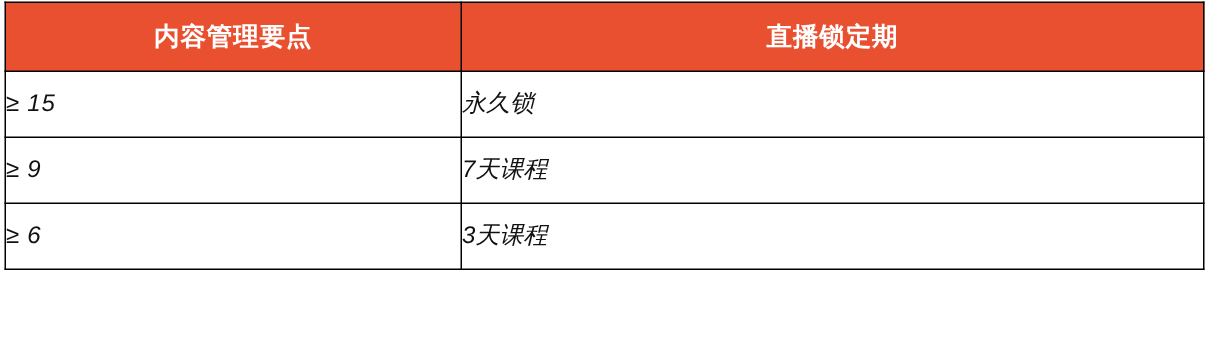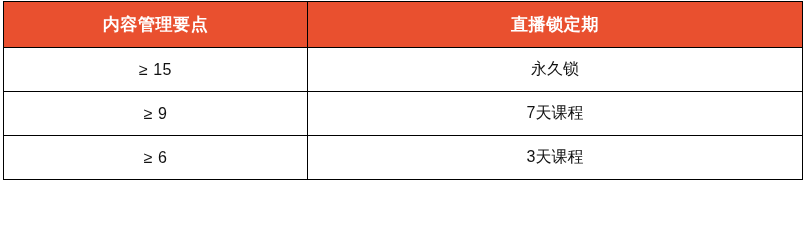--- a/index.html
+++ b/index.html
@@ -42,25 +42,26 @@
     border: 1px solid #000000;
     box-sizing: border-box;
   }
   tbody td {
     background: #ffffff;
     color: #111111;
     font-size: 16px;
     font-weight: normal;
     height: 44px;
     padding: 0;
-    text-align: center;
+    text-align: left;
     vertical-align: middle;
     border: 1px solid #000000;
     box-sizing: border-box;
     white-space: nowrap;
+    font-style: italic;
   }
   tbody td.metric-cell {
     letter-spacing: 0.5px;
   }
 </style>
 </head>
 <body>
 
 <div class="page">
 

